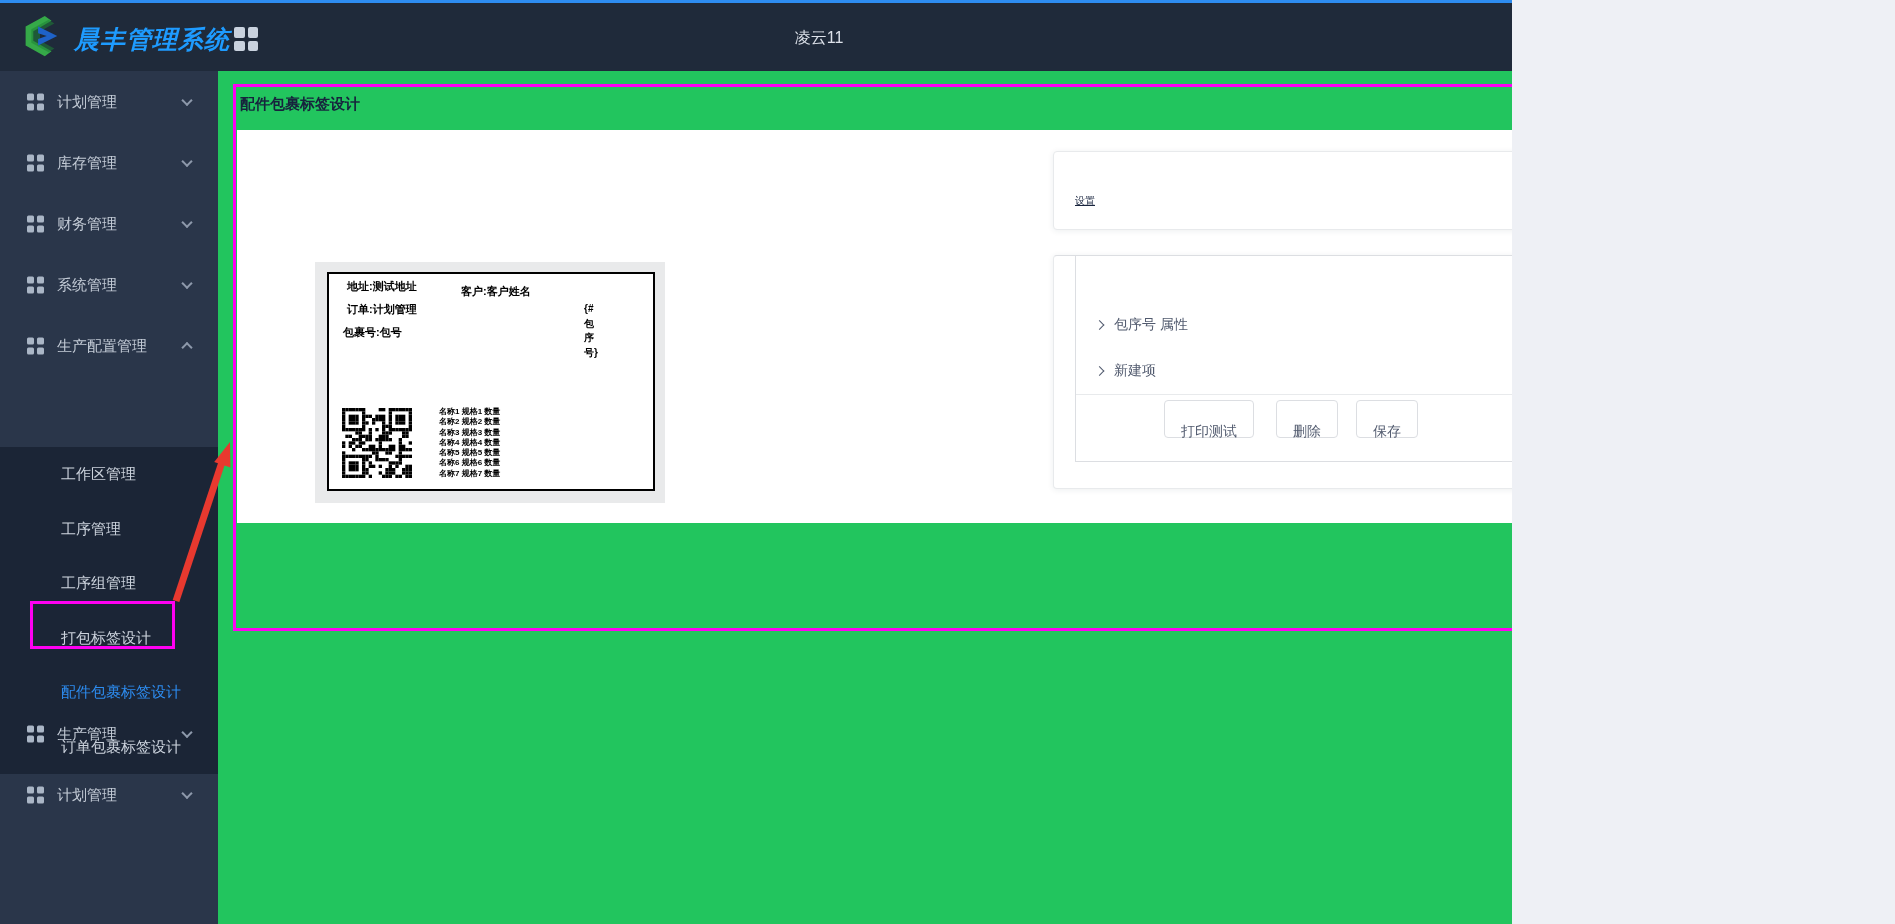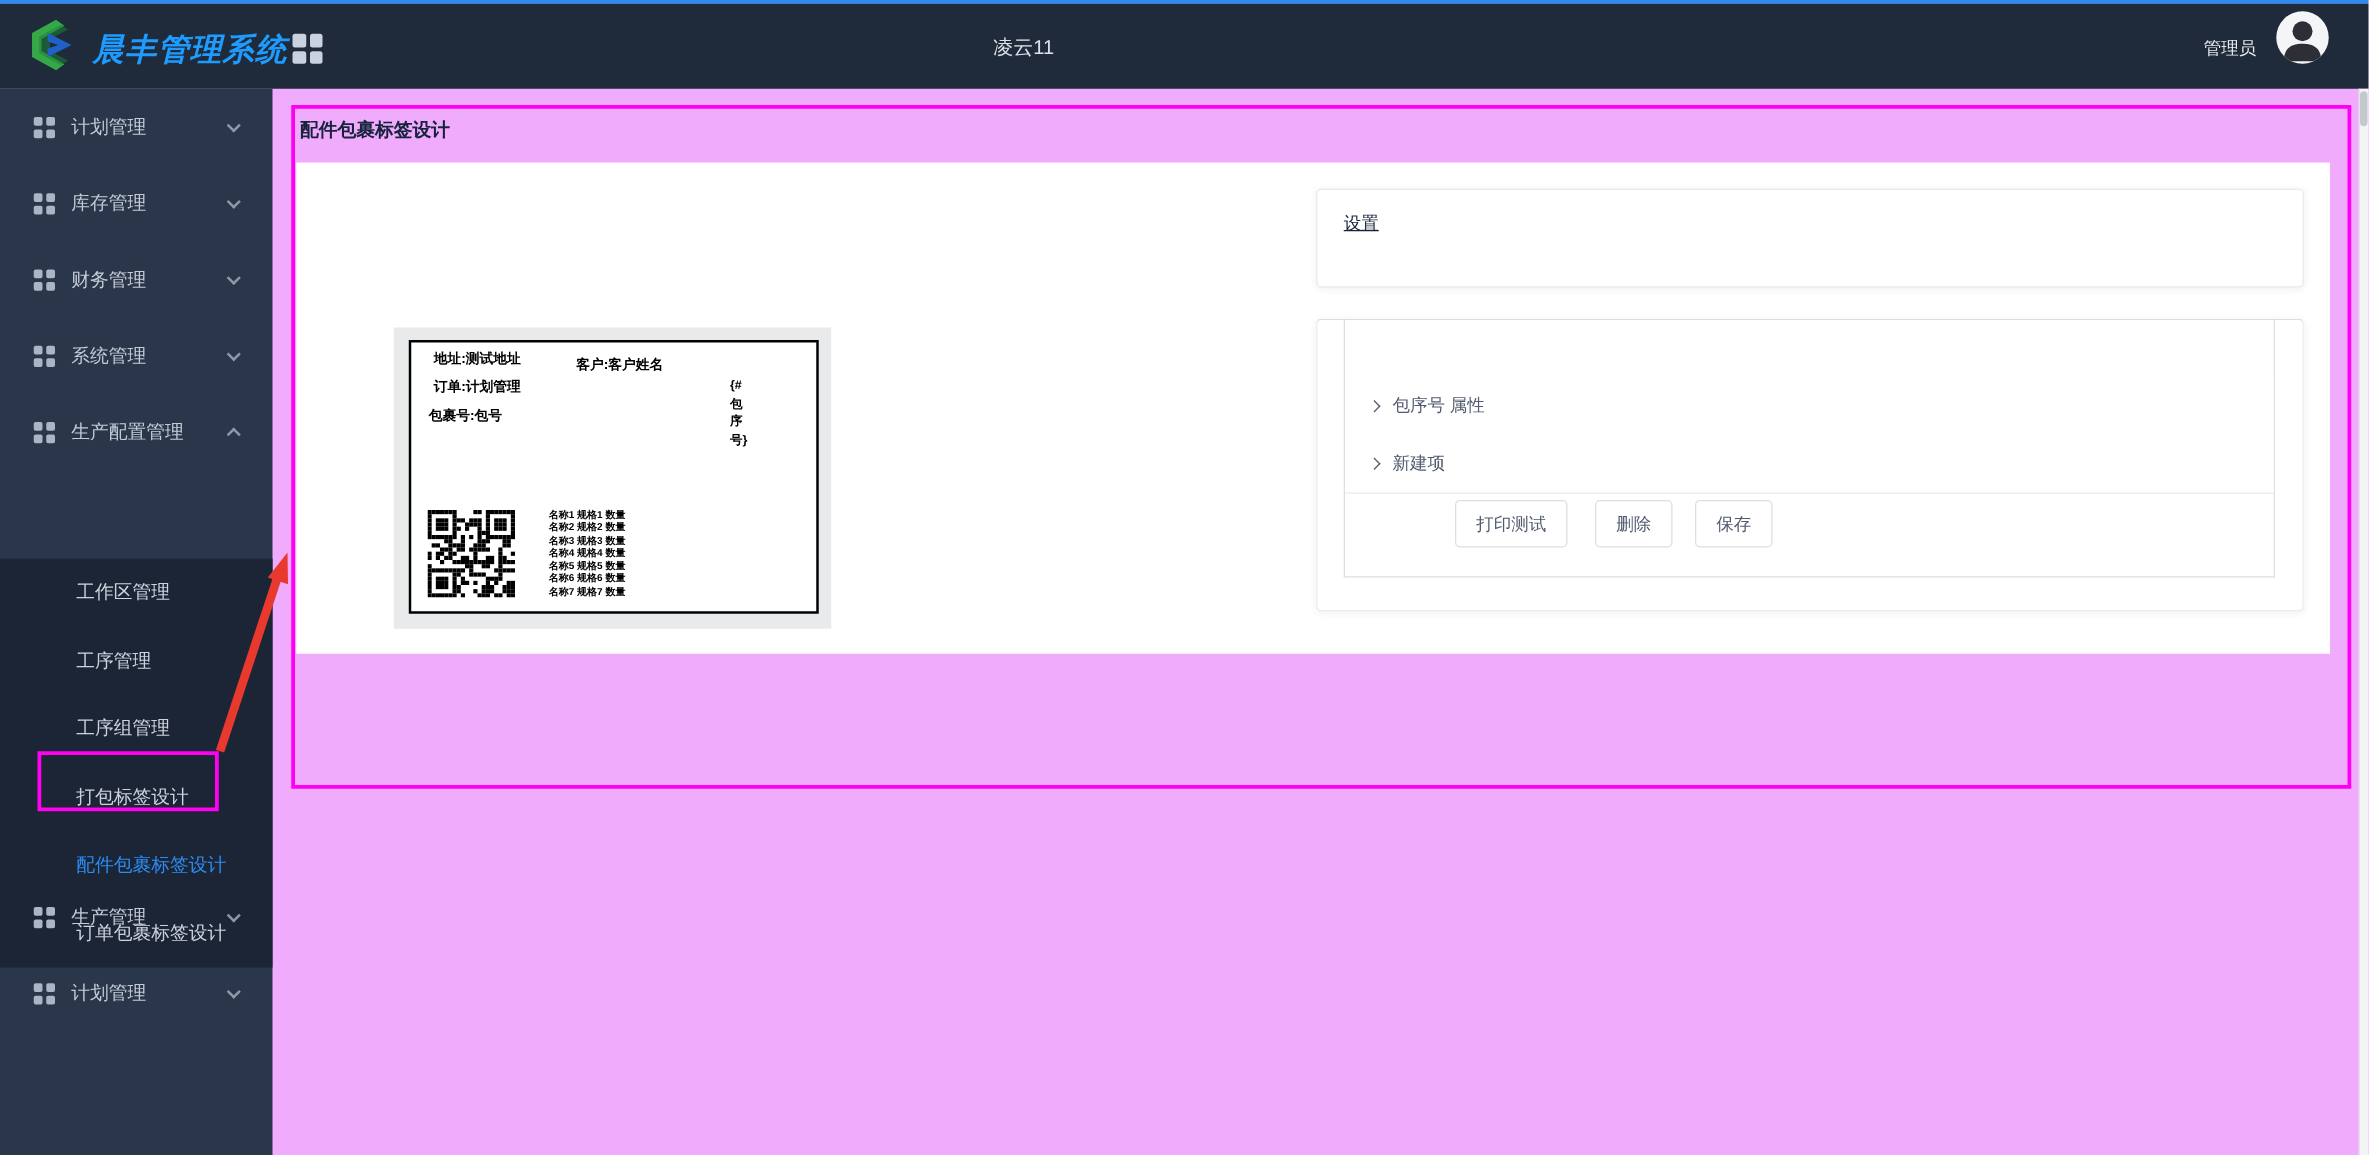--- a/index.html
+++ b/index.html
@@ -1,17 +1,17 @@
 <!DOCTYPE html>
 <html><head>
 <meta charset="utf-8">
 <style>
   html,body{margin:0;padding:0;background:#eef0f5;}
   *{box-sizing:border-box;font-family:"Liberation Sans","DejaVu Sans",sans-serif;}
-  .page{position:relative;width:1895px;height:924px;overflow:hidden;background:#f0abfc;}
+  .page{position:relative;width:1512px;height:924px;overflow:hidden;background:#22c55e;}
   .abs{position:absolute;}
 
   
   .topline{left:0;top:0;width:1895px;height:3px;background:#2d8cf0;}
   .topbar{left:0;top:3px;width:1895px;height:68px;background:#1f2a3a;}
   .brand{left:74px;top:20px;font-size:25px;font-weight:bold;font-style:italic;color:#1e9bff;letter-spacing:1px;}
   .workspace{left:819px;top:25px;transform:translateX(-50%);font-size:16px;color:#dde2ea;}
   .userlbl{left:1763px;top:27px;font-size:14px;color:#e6e9ee;}
   .avatar{left:1821px;top:6px;width:42px;height:42px;border-radius:50%;background:#f4f5f7;overflow:hidden;}
   .gridicon{display:grid;grid-template-columns:1fr 1fr;gap:3px;}
@@ -37,30 +37,30 @@
 
   .canvas{left:315px;top:262px;width:350px;height:241px;background:#e9eaeb;}
   .labelcard{left:327px;top:272px;width:328px;height:219px;background:#fff;border:2px solid #000;}
   .lp{position:absolute;font-size:11px;font-weight:700;color:#000;white-space:nowrap;}
   .lp-items{position:absolute;font-size:8px;font-weight:600;color:#000;line-height:10.3px;white-space:pre-line;}
   .lp-vert{position:absolute;font-size:10px;font-weight:600;color:#000;line-height:14.5px;text-align:left;}
 
   
   .card{background:#fff;border:1px solid #e8eaec;border-radius:4px;box-shadow:0 1px 6px rgba(31,45,61,.08);}
   .card1{left:1053px;top:151px;width:790px;height:79px;}
-  .setlbl{left:1075px;top:170px;font-size:14px;color:#17233d;text-decoration:underline;}
+  .setlbl{left:1075px;top:194px;font-size:10px;color:#17233d;text-decoration:underline;}
   .select{left:1112px;top:173px;width:205px;height:36px;border:1px solid #dcdee2;border-radius:4px;background:#fff;cursor:pointer;}
   .select .val{position:absolute;left:12px;top:8px;font-size:14px;color:#515a6e;}
   .select .caret{position:absolute;right:14px;top:15px;width:0;height:0;border-left:6px solid transparent;border-right:6px solid transparent;border-top:7px solid #b6bac2;}
   .card2{left:1053px;top:255px;width:790px;height:234px;border-top:1px solid #dcdee2;}
   .accbox{left:1075px;top:255px;width:745px;height:207px;border:1px solid #dcdee2;border-top:none;}
   .accrow{position:absolute;left:0;width:743px;height:47px;border-bottom:1px solid #e8eaec;cursor:pointer;background:#fff;}
   .accrow .rlbl{position:absolute;left:38px;top:50%;transform:translateY(-50%);font-size:14px;color:#515a6e;}
   .rchev{position:absolute;left:20px;top:50%;width:7px;height:7px;border-right:1.8px solid #515a6e;border-bottom:1.8px solid #515a6e;transform:translateY(-50%) rotate(-45deg);}
-  .btn{position:absolute;top:145px;height:38px;border:1px solid #dcdee2;border-radius:4px;background:#fff;font-size:14px;color:#515a6e;text-align:left;line-height:36px;cursor:pointer;padding:0 16px;}
+  .btn{position:absolute;top:145px;height:38px;border:1px solid #dcdee2;border-radius:4px;background:#fff;font-size:14px;color:#515a6e;text-align:left;line-height:36px;cursor:pointer;padding:12px 16px;}
 
   
   .anno-frame{border:3px solid #ff00f2;pointer-events:none;}
   .scroll-track{left:1887px;top:71px;width:8px;height:853px;background:#f4f4f6;border-left:1px solid #e4e4e8;}
   .scroll-thumb{left:1888px;top:73px;width:6px;height:28px;background:#c4c8cf;border-radius:3px;}
 </style>
 </head>
 <body>
 
 <div class="page">

